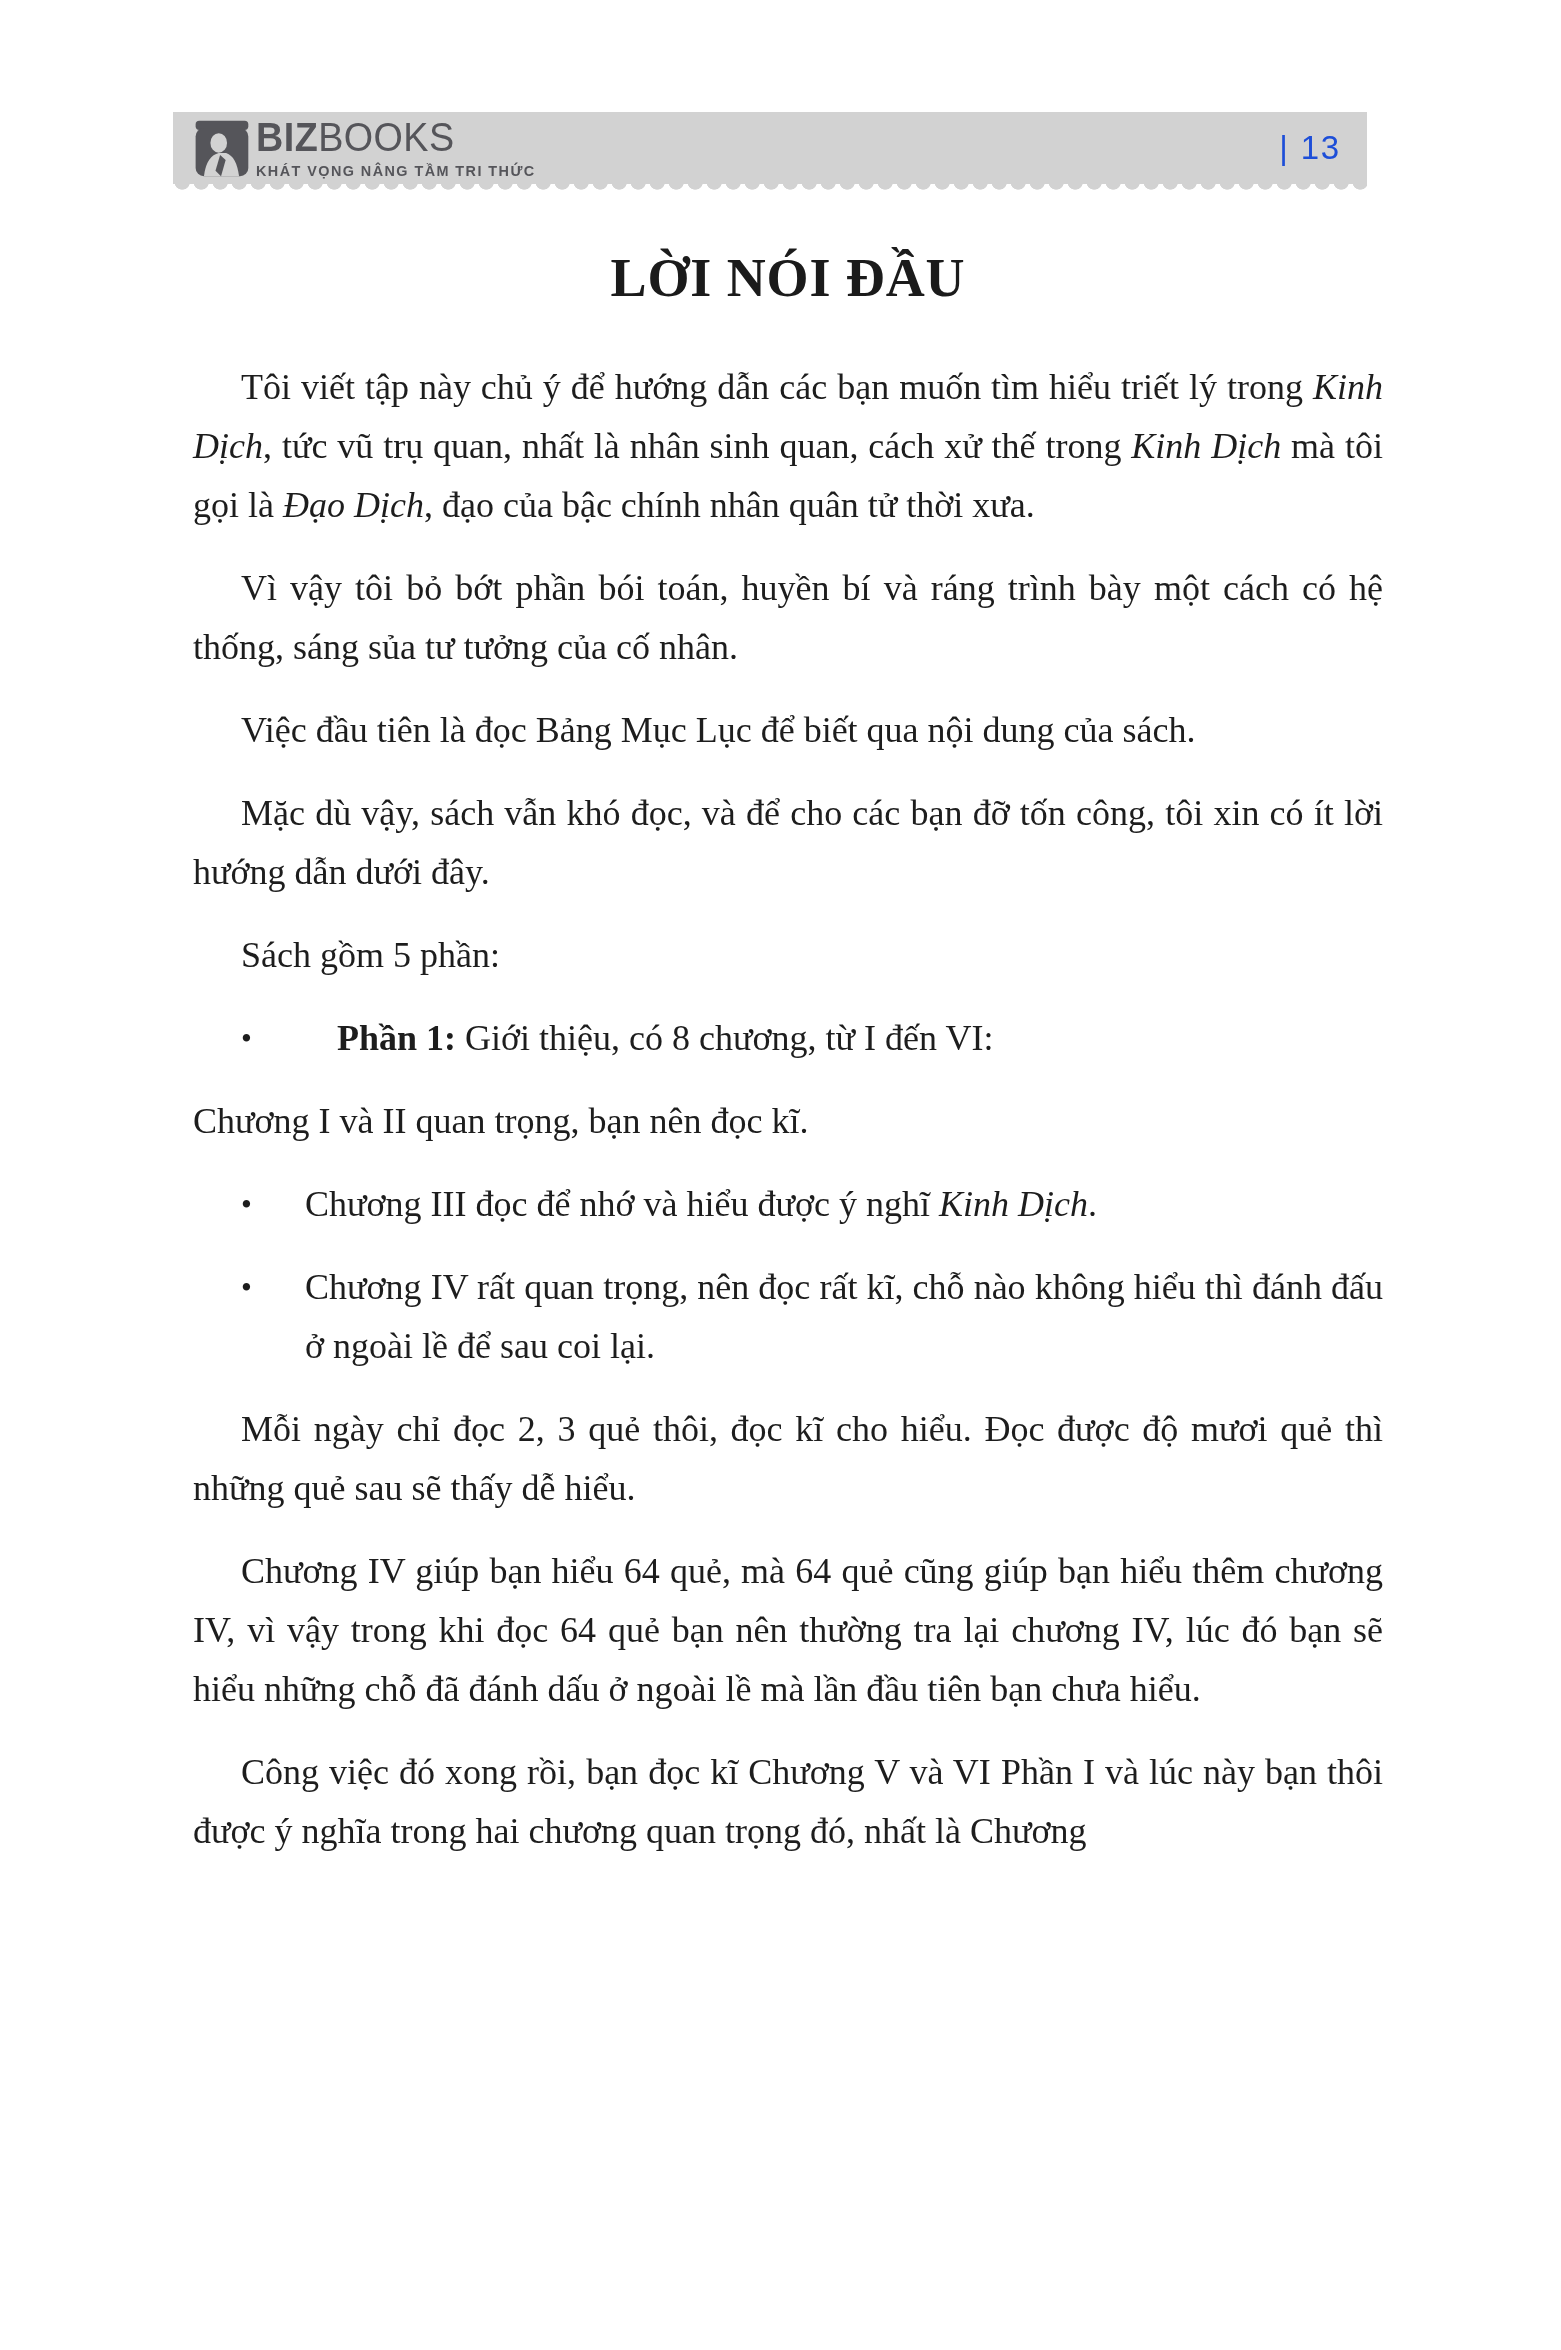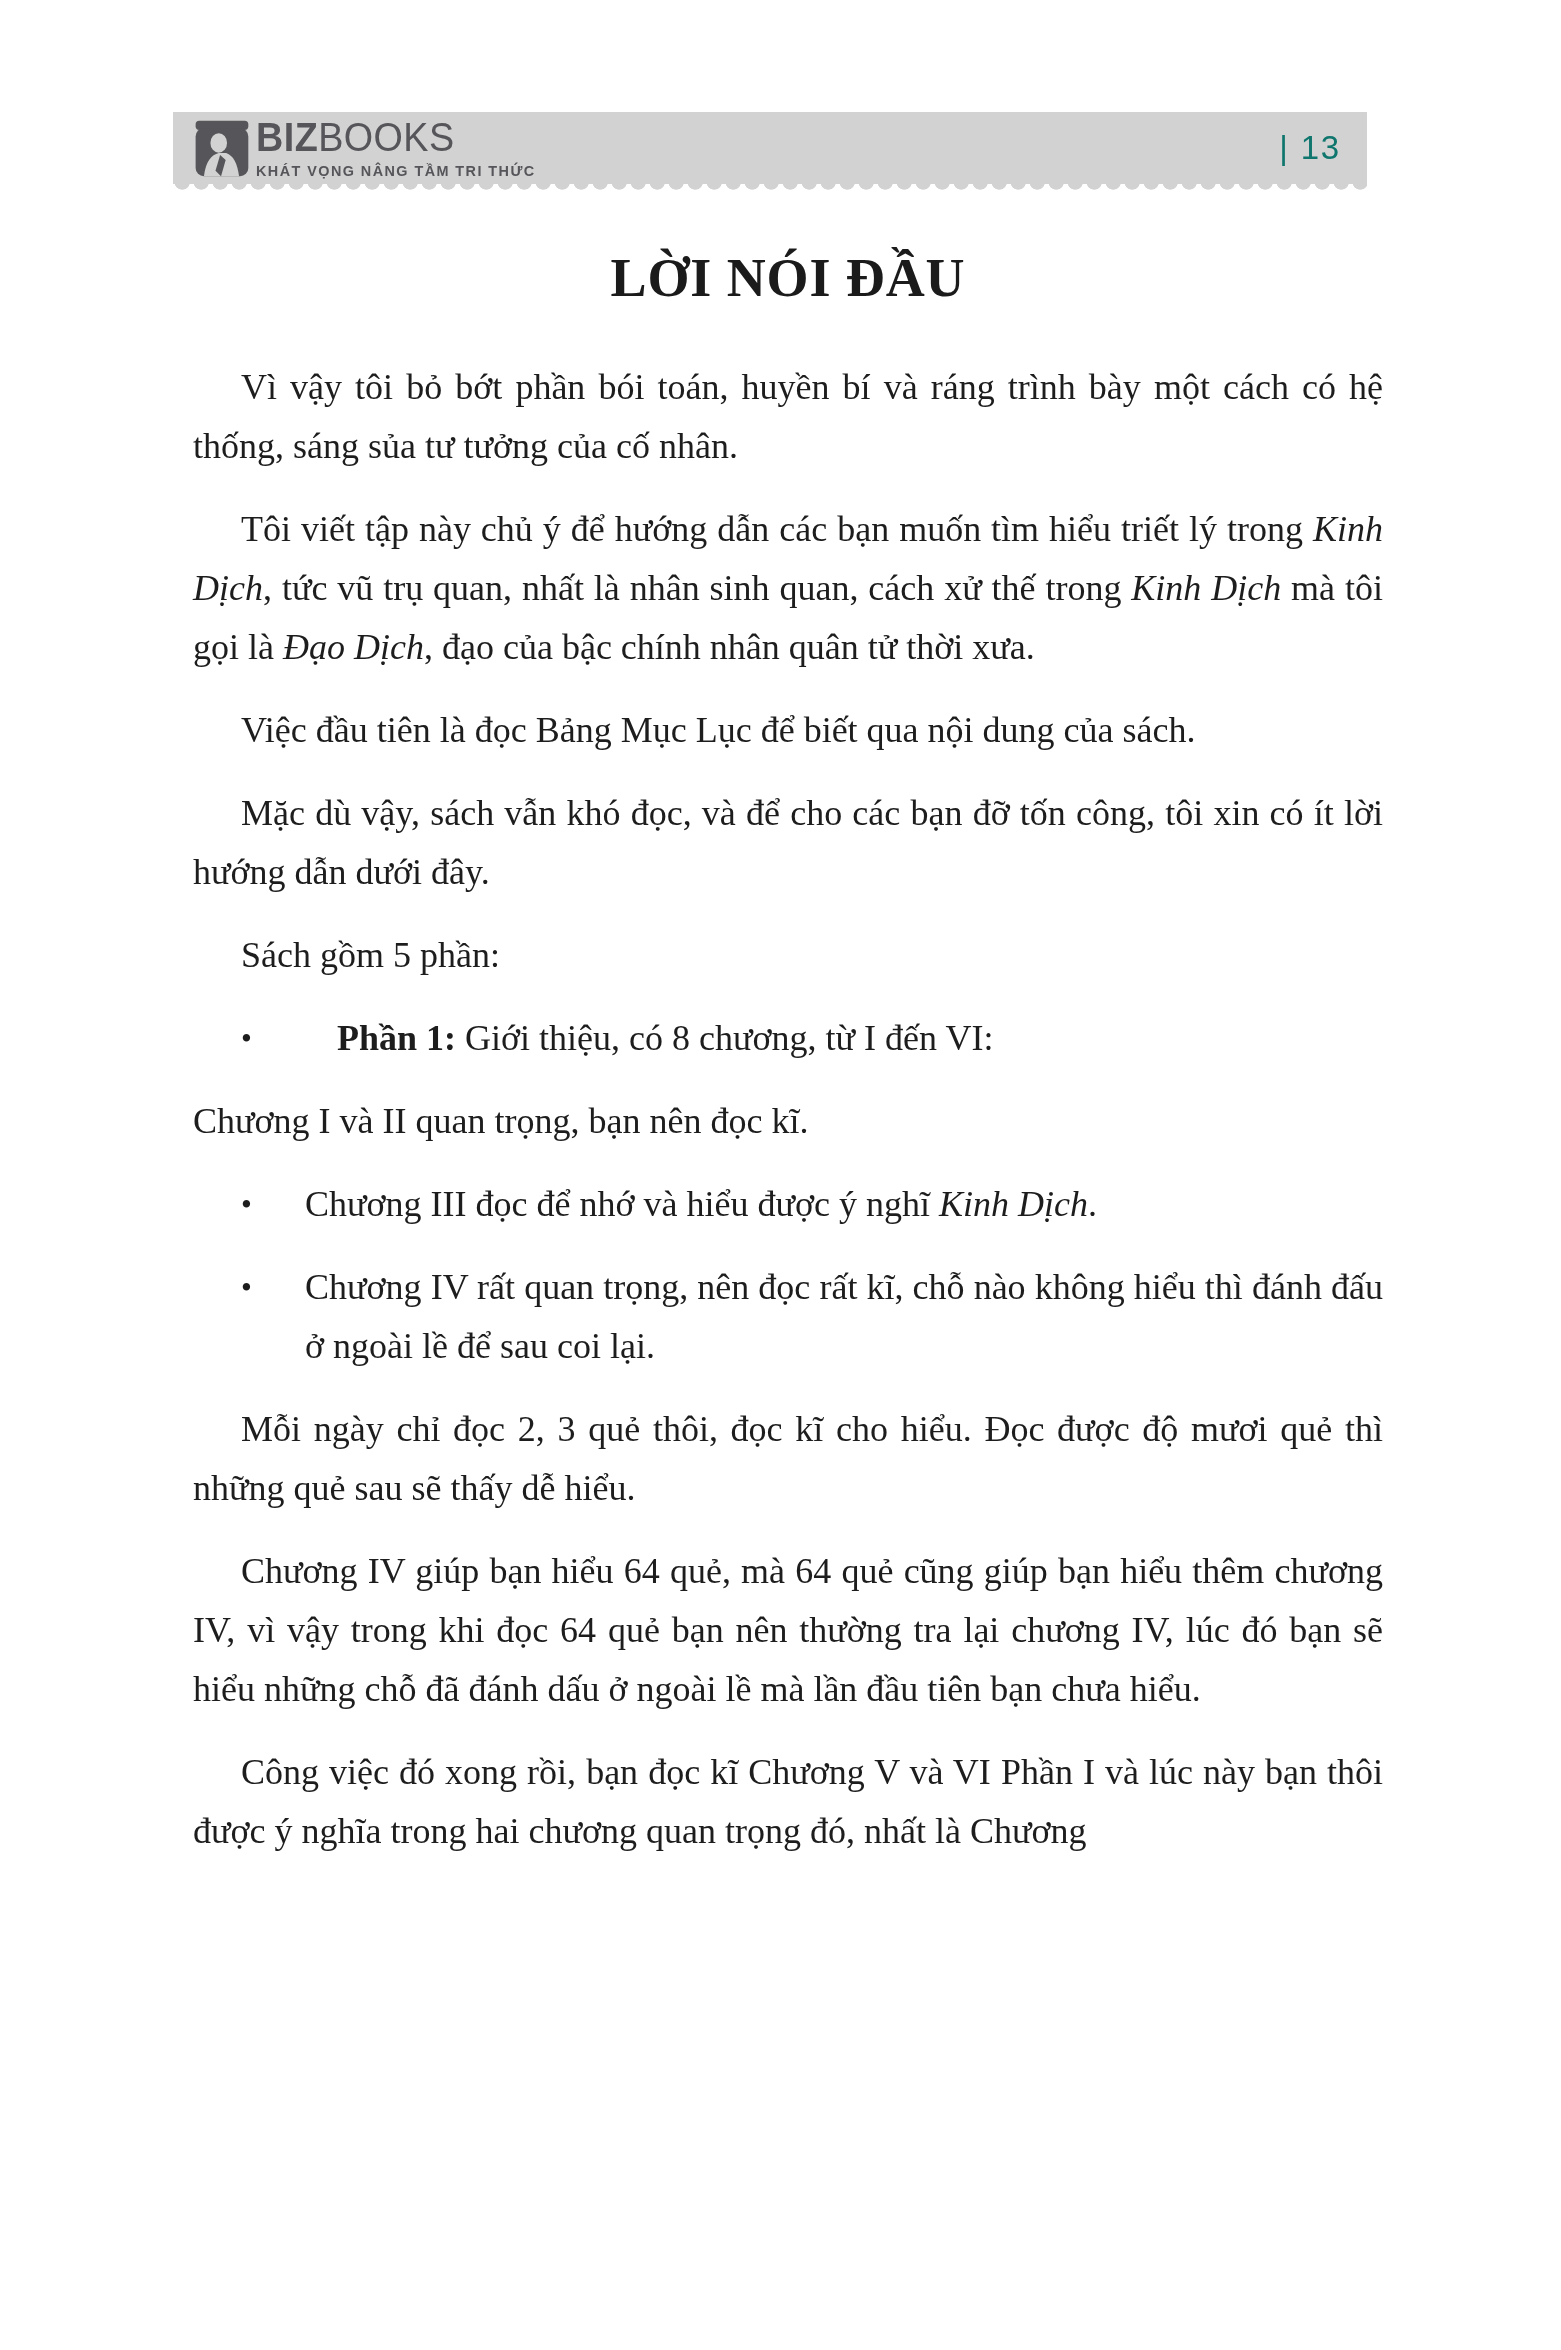--- a/index.html
+++ b/index.html
@@ -33,21 +33,21 @@
   .brand-bold{font-weight:800;}
   .brand-light{font-weight:400;}
   .tagline{
     font-family:"Liberation Sans", sans-serif;
     font-size:15px;font-weight:700;color:#55555a;letter-spacing:1.5px;
     margin-top:4.6px;transform:scaleX(0.96);transform-origin:left center;
     white-space:nowrap;
   }
   .page-number{
     font-family:"Liberation Sans", sans-serif;
-    font-size:33px;font-weight:400;color:#0f766e;letter-spacing:1.8px;
+    font-size:33px;font-weight:400;color:#1d4ed8;letter-spacing:1.8px;
   }
 
   
   .content{
     position:absolute;left:193px;top:246px;width:1190px;
     color:#1d1d1d;
   }
   .page-title{
     margin:0 0 48px 0;text-align:center;
     font-size:54px;font-weight:700;letter-spacing:0.9px;line-height:64px;
@@ -90,22 +90,22 @@
       </div>
       <div class="tagline">KHÁT VỌNG NÂNG TẦM TRI THỨC</div>
     </div>
   </div>
   <div class="page-number">| 13</div>
 </div>
 
 <div class="content">
   <h1 class="page-title">LỜI NÓI ĐẦU</h1>
   <div>
+      <p class="para indent"><span>Tôi viết tập này chủ ý để hướng dẫn các bạn muốn tìm hiểu triết lý trong </span><span class="it">Kinh Dịch</span><span>, tức vũ trụ quan, nhất là nhân sinh quan, cách xử thế trong </span><span class="it">Kinh Dịch</span><span> mà tôi gọi là </span><span class="it">Đạo Dịch</span><span>, đạo của bậc chính nhân quân tử thời xưa.</span></p>
       <p class="para indent"><span>Vì vậy tôi bỏ bớt phần bói toán, huyền bí và ráng trình bày một cách có hệ thống, sáng sủa tư tưởng của cố nhân.</span></p>
-      <p class="para indent"><span>Tôi viết tập này chủ ý để hướng dẫn các bạn muốn tìm hiểu triết lý trong </span><span class="it">Kinh Dịch</span><span>, tức vũ trụ quan, nhất là nhân sinh quan, cách xử thế trong </span><span class="it">Kinh Dịch</span><span> mà tôi gọi là </span><span class="it">Đạo Dịch</span><span>, đạo của bậc chính nhân quân tử thời xưa.</span></p>
       <p class="para indent"><span>Việc đầu tiên là đọc Bảng Mục Lục để biết qua nội dung của sách.</span></p>
       <p class="para indent"><span>Mặc dù vậy, sách vẫn khó đọc, và để cho các bạn đỡ tốn công, tôi xin có ít lời hướng dẫn dưới đây.</span></p>
       <p class="para indent"><span>Sách gồm 5 phần:</span></p>
       <p class="para bullet"><span class="bullet-mark">•</span><span class="bd">Phần 1:</span><span> Giới thiệu, có 8 chương, từ I đến VI:</span></p>
       <p class="para flush"><span>Chương I và II quan trọng, bạn nên đọc kĩ.</span></p>
       <p class="para bullet"><span class="bullet-mark">•</span><span>Chương III đọc để nhớ và hiểu được ý nghĩ </span><span class="it">Kinh Dịch</span><span>.</span></p>
       <p class="para bullet"><span class="bullet-mark">•</span><span>Chương IV rất quan trọng, nên đọc rất kĩ, chỗ nào không hiểu thì đánh đấu ở ngoài lề để sau coi lại.</span></p>
       <p class="para indent"><span>Mỗi ngày chỉ đọc 2, 3 quẻ thôi, đọc kĩ cho hiểu. Đọc được độ mươi quẻ thì những quẻ sau sẽ thấy dễ hiểu.</span></p>
       <p class="para indent"><span>Chương IV giúp bạn hiểu 64 quẻ, mà 64 quẻ cũng giúp bạn hiểu thêm chương IV, vì vậy trong khi đọc 64 quẻ bạn nên thường tra lại chương IV, lúc đó bạn sẽ hiểu những chỗ đã đánh dấu ở ngoài lề mà lần đầu tiên bạn chưa hiểu.</span></p>
       <p class="para indent"><span>Công việc đó xong rồi, bạn đọc kĩ Chương V và VI Phần I và lúc này bạn thôi được ý nghĩa trong hai chương quan trọng đó, nhất là Chương</span></p>

